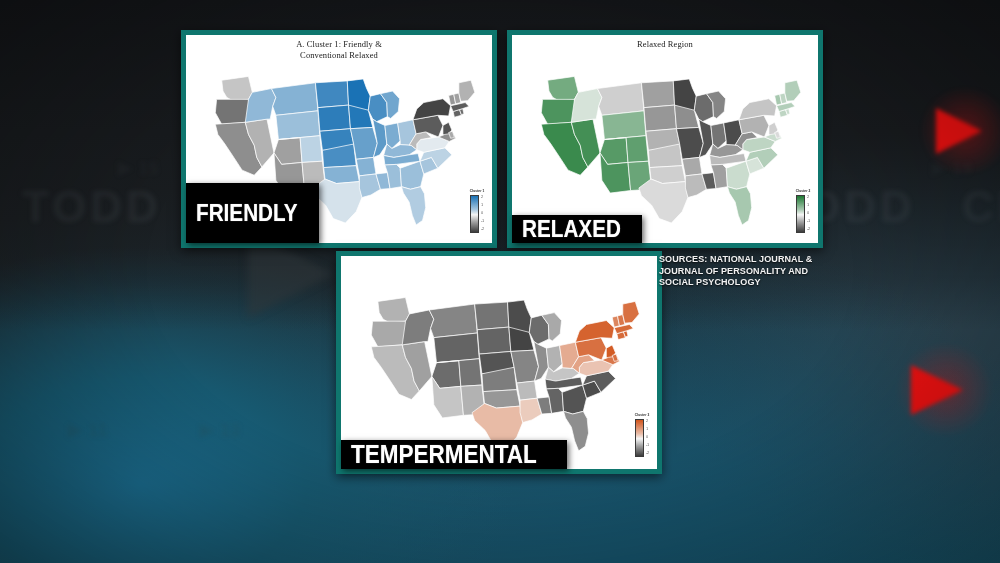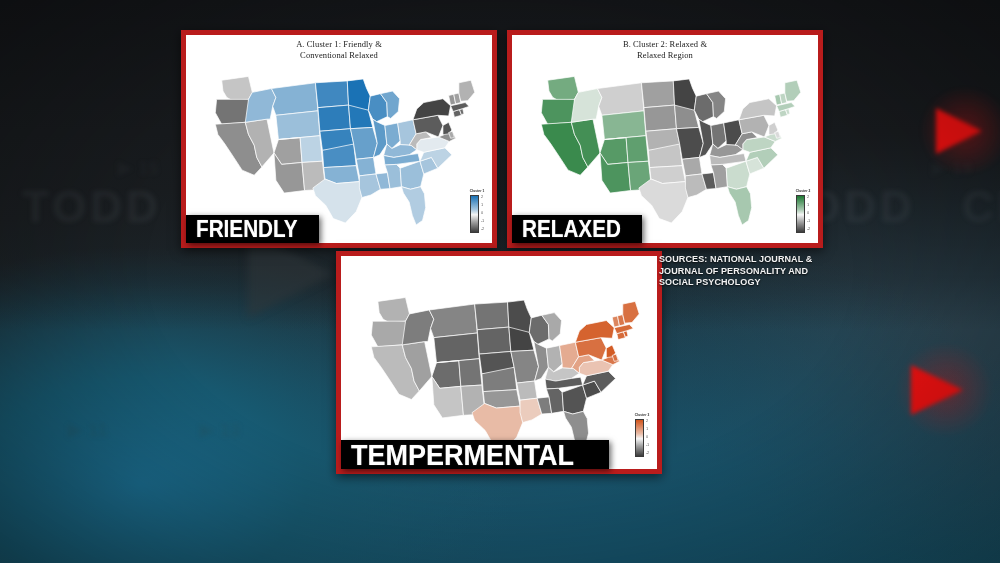--- a/index.html
+++ b/index.html
@@ -52,21 +52,21 @@
     width:0;height:0;border-style:solid;
     border-color:transparent transparent transparent #ee1111;
   }
   .redplay .glow{
     position:absolute;left:50%;top:50%;transform:translate(-50%,-50%);
     border-radius:50%;background:radial-gradient(circle,rgba(224,20,20,0.38) 0%,rgba(200,18,18,0) 70%);
   }
 
   
   .panel{
-    position:absolute;background:#b91c1c;box-shadow:0 3px 10px rgba(0,0,0,0.55);
+    position:absolute;background:#0f766e;box-shadow:0 3px 10px rgba(0,0,0,0.55);
     padding:5px;box-sizing:border-box;
   }
   .panel-inner{
     position:relative;width:100%;height:100%;background:#fff;overflow:hidden;
   }
   .panel-title{
     position:absolute;left:0;right:0;top:4px;text-align:center;
     font-family:"Liberation Serif",serif;font-size:8.5px;line-height:10.5px;
     color:#1b1b1b;letter-spacing:.1px;
   }
@@ -213,29 +213,28 @@
         <div class="bar" id="bar-c1" style="background: linear-gradient(rgb(26, 114, 181) 0%, rgb(168, 199, 222) 38%, rgb(246, 246, 246) 52%, rgb(161, 161, 161) 72%, rgb(60, 60, 60) 100%);"></div>
         <div class="ticks" id="ticks-c1">
             <span>2</span>
             <span>1</span>
             <span>0</span>
             <span>-1</span>
             <span>-2</span>
           </div>
       </div>
     </div>
-    <div class="chip" style="left:5px;bottom:5px;height:28px;padding:0 10px;font-size:23px;">
+    <div class="chip" style="left:5px;bottom:5px;height:28px;padding:16px 10px;font-size:23px;">
       <span>FRIENDLY</span>
     </div>
   </div>
 
   <div class="panel" style="left:507px;top:30px;width:316px;height:218px;">
     <div class="panel-inner">
       <div class="panel-title">
-        <div>B. Cluster 2: Relaxed &amp;</div>
         <div>Relaxed Region</div>
       </div>
       <div class="mapwrap">
         <svg viewBox="0 0 960 560" preserveAspectRatio="xMidYMid meet" id="map-c2">
             <path class="st" d="M112,58 L196,46 L208,96 L196,118 L150,124 L128,112 L116,92 Z" fill="rgb(116,171,128)"></path>
             <path class="st" d="M96,118 L196,118 L204,170 L186,190 L112,196 L92,160 Z" fill="rgb(77,148,94)"></path>
             <path class="st" d="M92,196 L186,190 L196,228 L214,262 L222,300 L238,330 L214,356 L176,340 L150,300 L122,258 L100,228 Z" fill="rgb(58,138,77)"></path>
             <path class="st" d="M186,190 L254,180 L276,286 L238,330 L222,300 L214,262 L196,228 Z" fill="rgb(68,143,85)"></path>
             <path class="st" d="M208,96 L268,84 L282,112 L272,140 L264,180 L254,180 L186,190 L196,118 Z" fill="rgb(214,227,217)"></path>
             <path class="st" d="M268,84 L406,66 L414,154 L282,168 L272,140 L282,112 Z" fill="rgb(207,207,207)"></path>
@@ -359,21 +358,21 @@
         <div class="bar" id="bar-c3" style="background: linear-gradient(rgb(210, 85, 28) 0%, rgb(232, 188, 168) 38%, rgb(246, 246, 246) 52%, rgb(161, 161, 161) 72%, rgb(60, 60, 60) 100%);"></div>
         <div class="ticks" id="ticks-c3">
             <span>2</span>
             <span>1</span>
             <span>0</span>
             <span>-1</span>
             <span>-2</span>
           </div>
       </div>
     </div>
-    <div class="chip" style="left:5px;bottom:5px;height:29px;padding:0 10px;font-size:30px;">
+    <div class="chip" style="left:5px;bottom:5px;height:29px;padding:0 10px;font-size:25px;">
       <span>TEMPERMENTAL</span>
     </div>
   </div>
 
   <div class="sources" style="left:659px;top:253px;">
     <div>SOURCES: NATIONAL JOURNAL &amp;</div>
     <div>JOURNAL OF PERSONALITY AND</div>
     <div>SOCIAL PSYCHOLOGY</div>
   </div>
 

